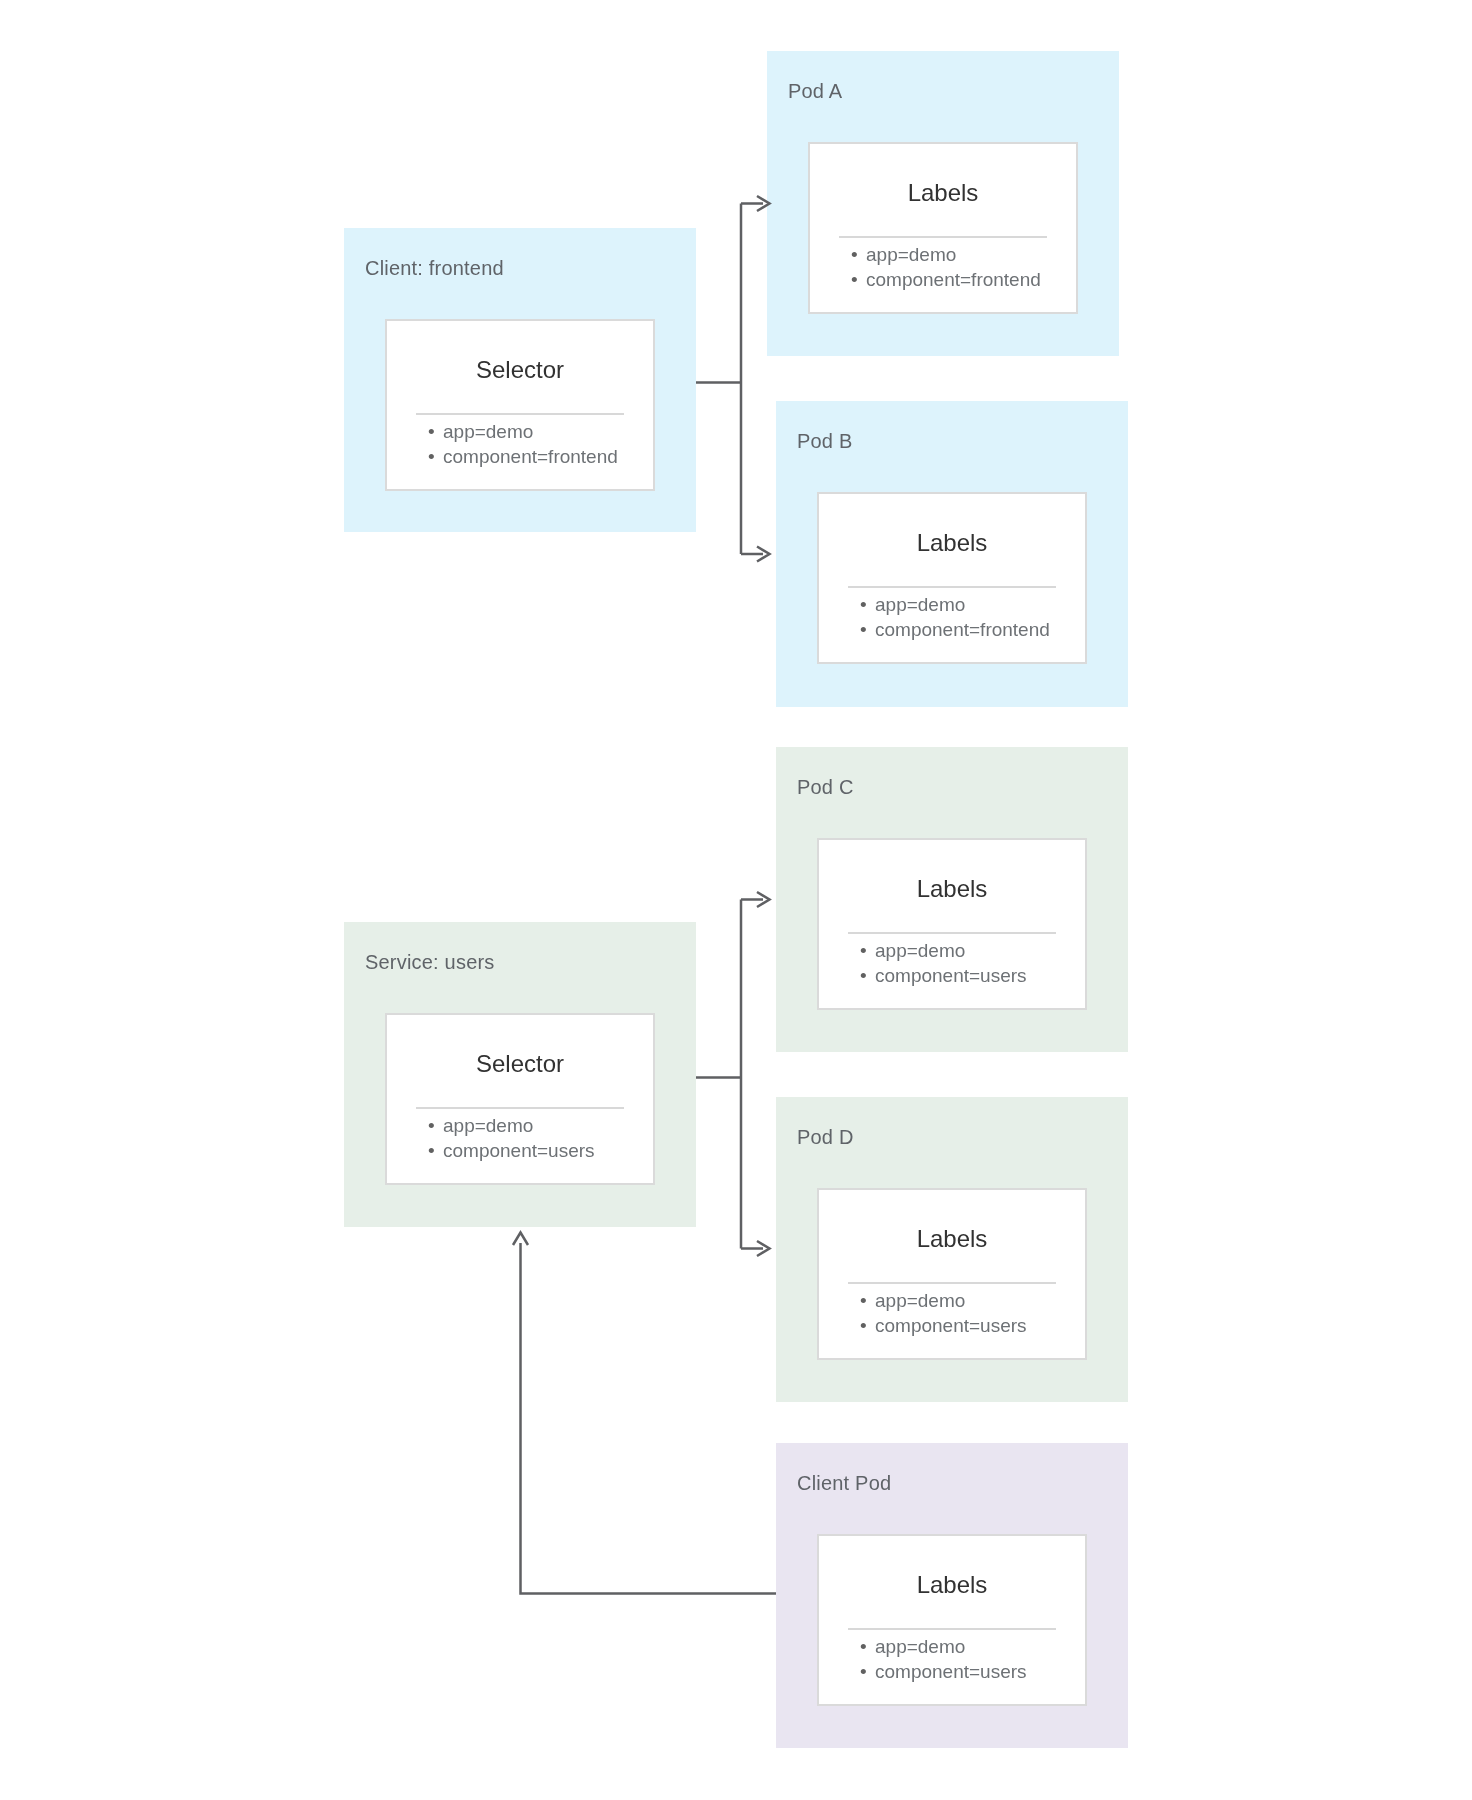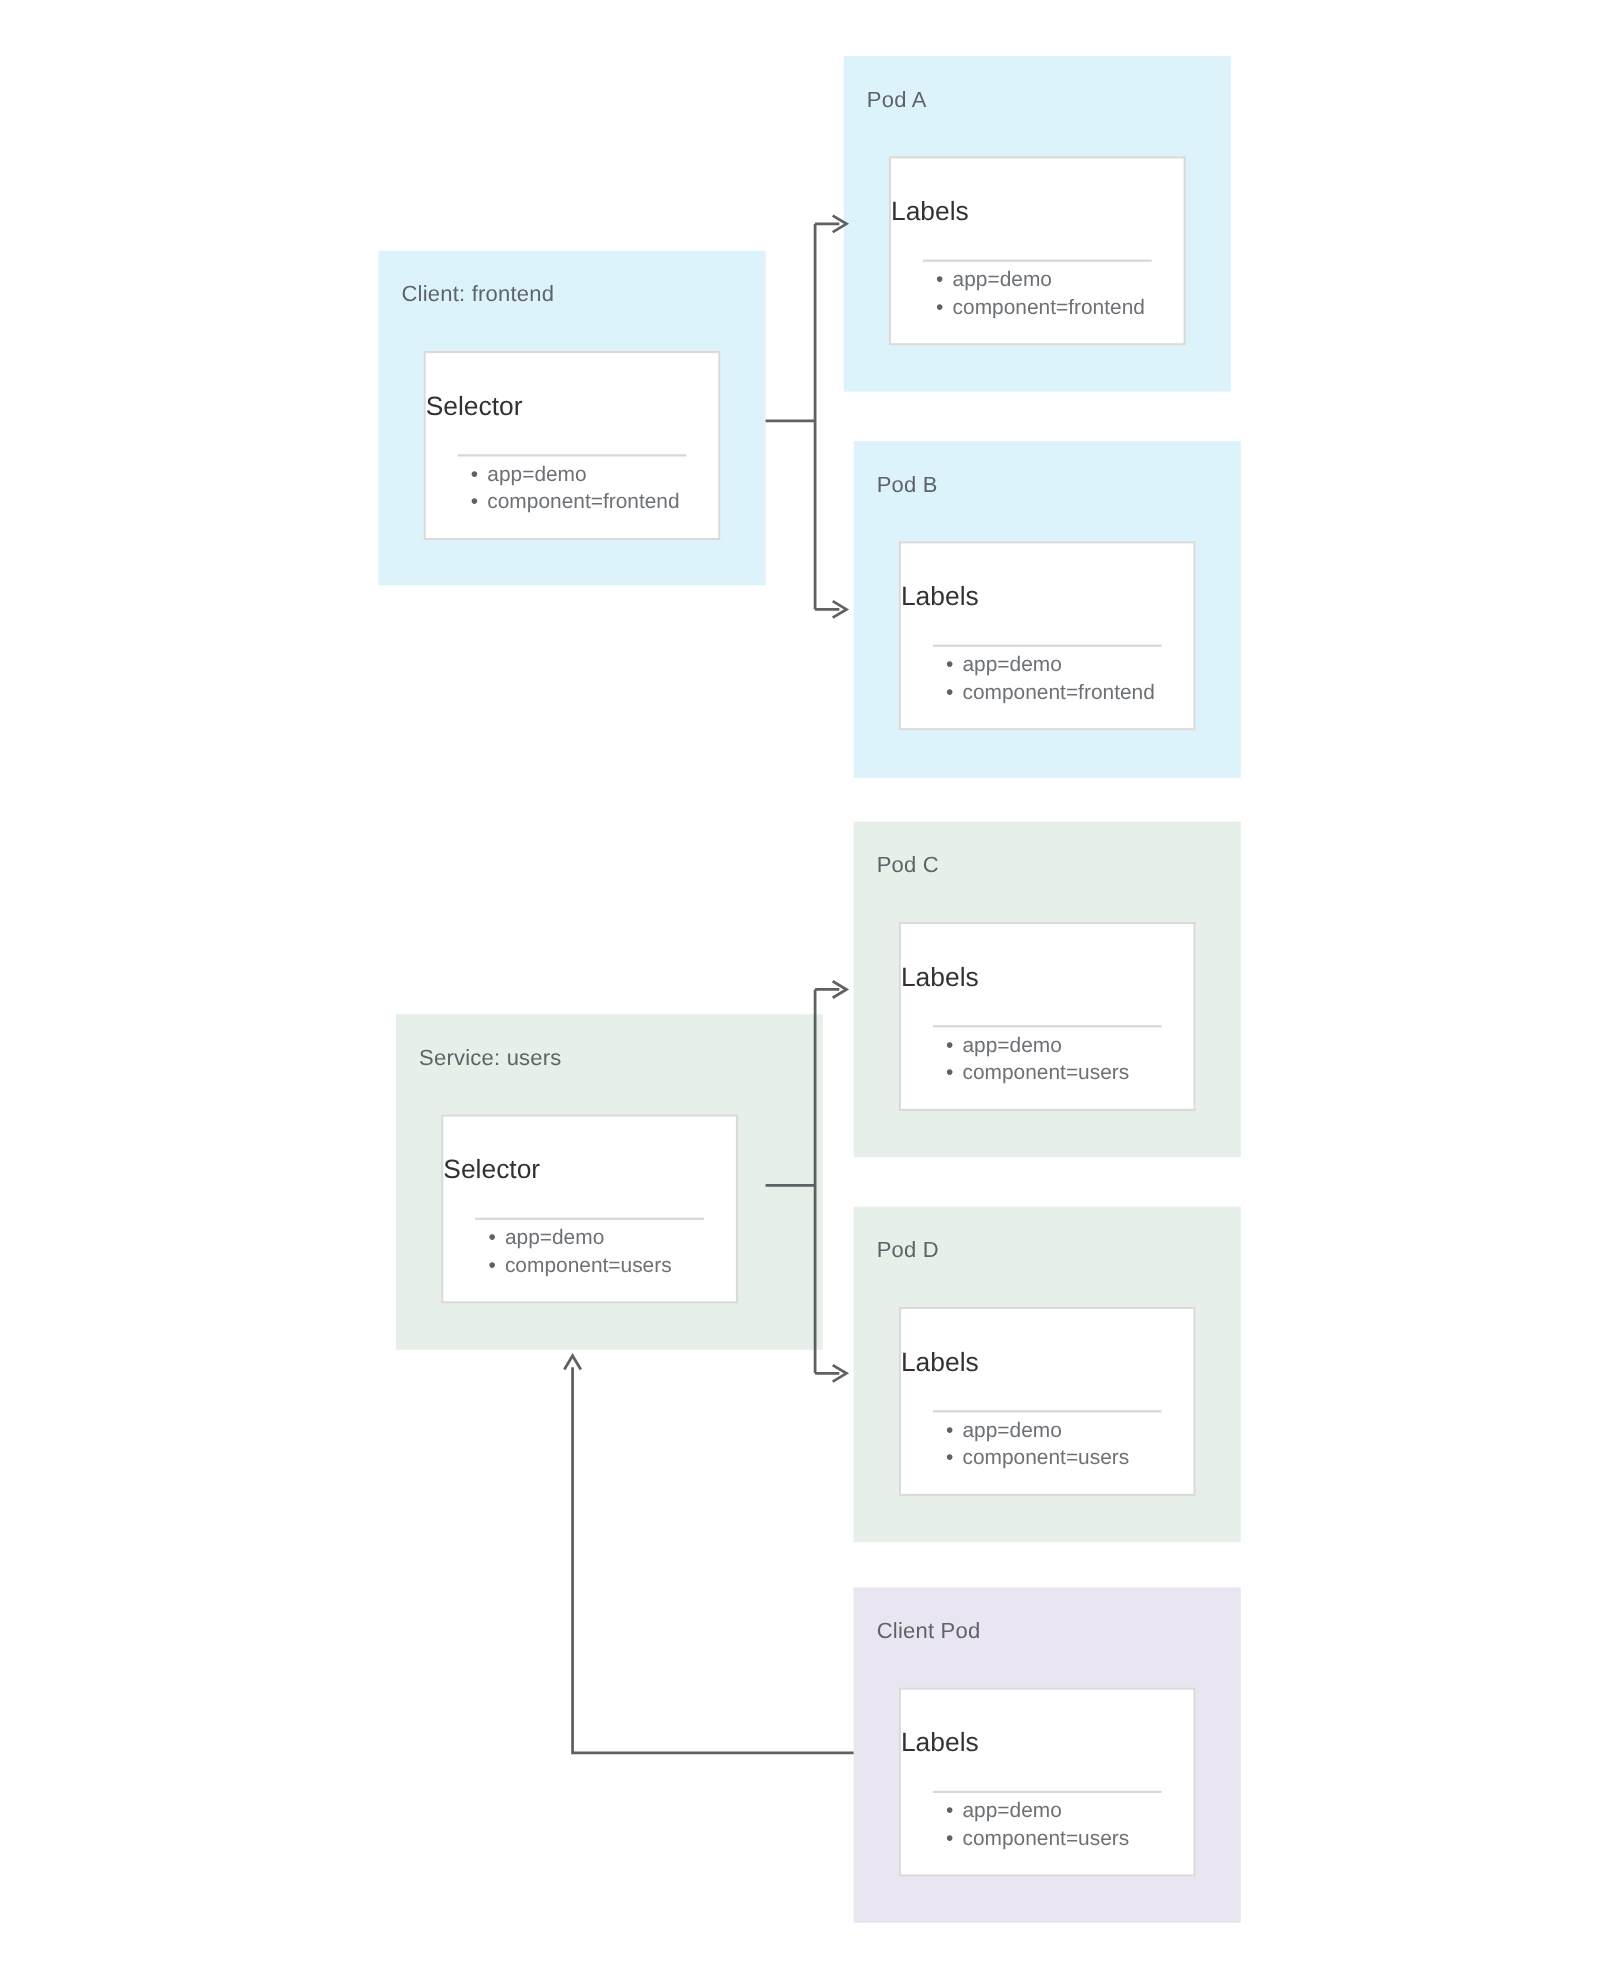--- a/index.html
+++ b/index.html
@@ -24,21 +24,21 @@
     width: 352px;
   }
   .box.blue   { background: var(--blue,   #ddf3fc); }
   .box.green  { background: var(--green,  #e6efe8); }
   .box.purple { background: var(--purple, #e9e5f1); }
 
   #service-frontend { left: 344px; top: 228px;  height: 304px; }
   #pod-a            { left: 767px; top: 51px;   height: 305px; }
   #pod-b            { left: 776px; top: 401px;  height: 306px; }
   #pod-c            { left: 776px; top: 747px;  height: 305px; }
-  #service-users    { left: 360px; top: 922px;  height: 305px; padding-left: 36px; }
+  #service-users    { left: 344px; top: 922px;  height: 305px; }
   #pod-d            { left: 776px; top: 1097px; height: 305px; }
   #client-pod       { left: 776px; top: 1443px; height: 305px; }
 
   .box-label {
     position: absolute;
     left: 21px;
     top: 28px;
     font-size: 20px;
     line-height: 24px;
     color: var(--label_text, #5f6368);
@@ -50,21 +50,21 @@
     left: 41px;
     top: 91px;
     width: 270px;
     height: 172px;
     box-sizing: border-box;
     background: #ffffff;
     border: 2px solid var(--card_border, #dadada);
   }
   .card-title {
     margin: 36px 0 0 0;
-    text-align: left;
+    text-align: center;
     font-size: 24px;
     line-height: 26px;
     color: var(--title_text, #323232);
   }
   .card-divider {
     width: 208px;
     height: 2px;
     margin: 30px auto 0 auto;
     background: var(--divider, #d8d8d8);
   }

